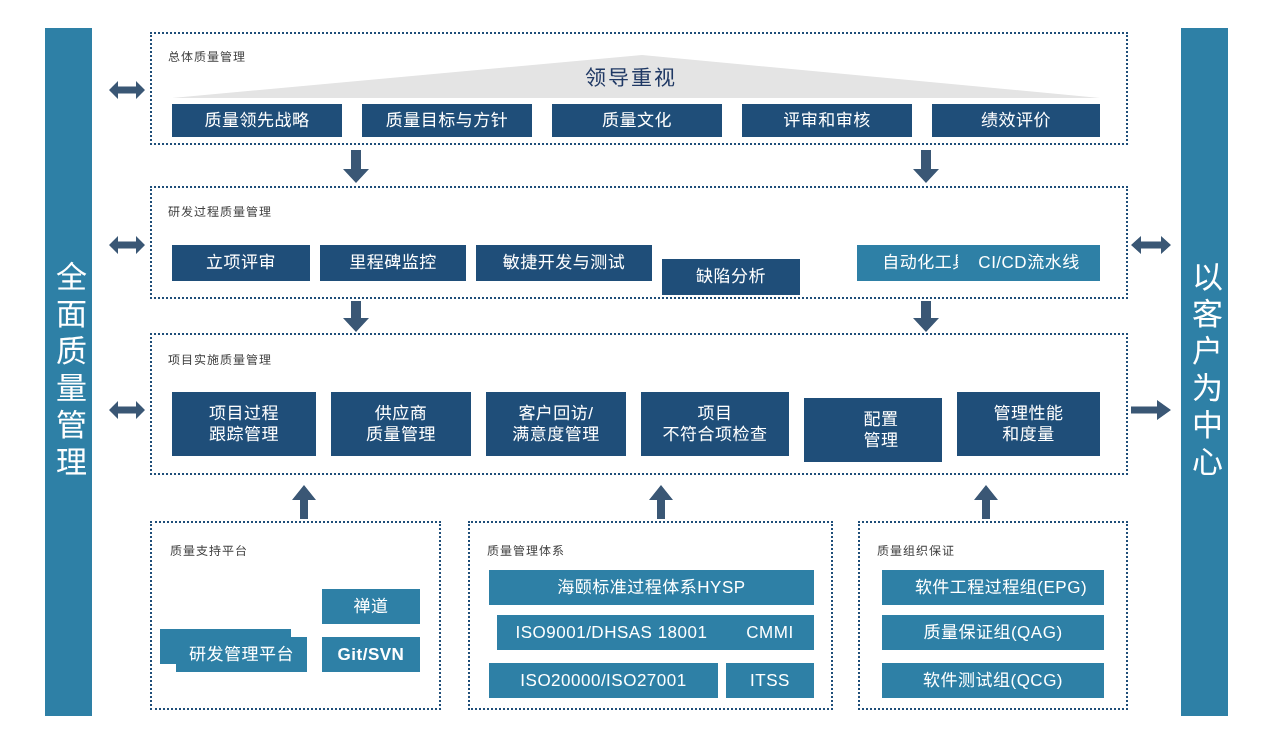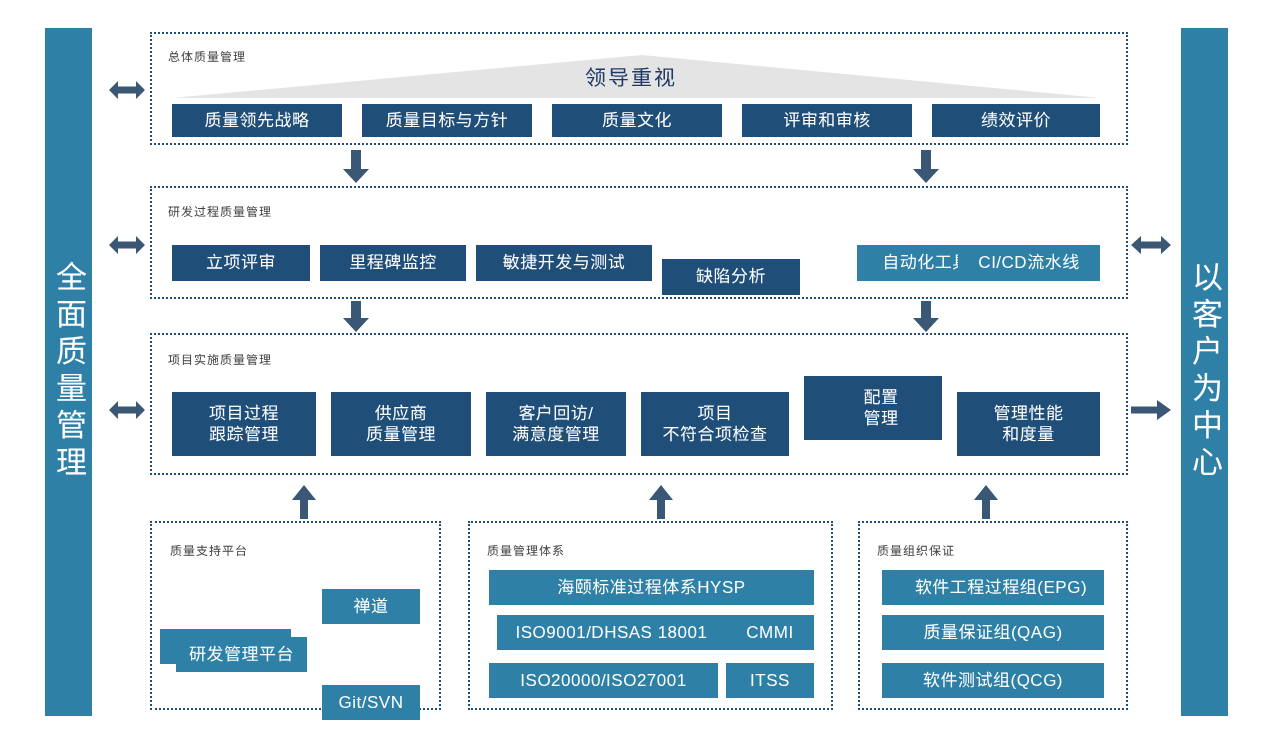--- a/index.html
+++ b/index.html
@@ -51,21 +51,21 @@
     display:flex;align-items:center;justify-content:center;
     text-align:center;
     color:#ffffff;
     font-size:17px;
     line-height:1.25;
     letter-spacing:0.5px;
     white-space:pre-line;
   }
   .chip.navy{background:#1f4e79;}
   .chip.teal{background:#2e80a6;}
-  .chip.bold{font-weight:normal;margin-top:48px;}
+  .chip.bold{font-weight:bold;}
 
   
   #leadership-banner{
     position:absolute;
     left:172px;top:55px;width:928px;height:43px;
   }
   #leadership-banner svg{display:block;width:100%;height:100%;}
   #leadership-label{
     position:absolute;
     left:585px;top:61px;
@@ -121,21 +121,21 @@
   <div class="section-title" style="left:168px;top:350px;">项目实施质量管理</div>
 
   <div class="chip navy" style="left:172px;top:392px;width:144px;height:64px;">项目过程
 跟踪管理</div>
   <div class="chip navy" style="left:331px;top:392px;width:140px;height:64px;">供应商
 质量管理</div>
   <div class="chip navy" style="left:486px;top:392px;width:140px;height:64px;">客户回访/
 满意度管理</div>
   <div class="chip navy" style="left:641px;top:392px;width:148px;height:64px;">项目
 不符合项检查</div>
-  <div class="chip navy" style="left:804px;top:376px;width:138px;height:64px;padding-left:16px;">配置
+  <div class="chip navy" style="left:804px;top:398px;width:138px;height:64px;padding-left:16px;">配置
 管理</div>
   <div class="chip navy" style="left:957px;top:392px;width:143px;height:64px;">管理性能
 和度量</div>
 
   <div class="section" style="left:150px;top:521px;width:291px;height:189px;">
   </div>
   <div class="section-title" style="left:170px;top:541px;">质量支持平台</div>
 
   <div class="chip teal" style="left:160px;top:589px;width:131px;height:35px;margin-top:40px;">研发测试云</div>
   <div class="chip teal" style="left:322px;top:589px;width:98px;height:35px;">禅道</div>

